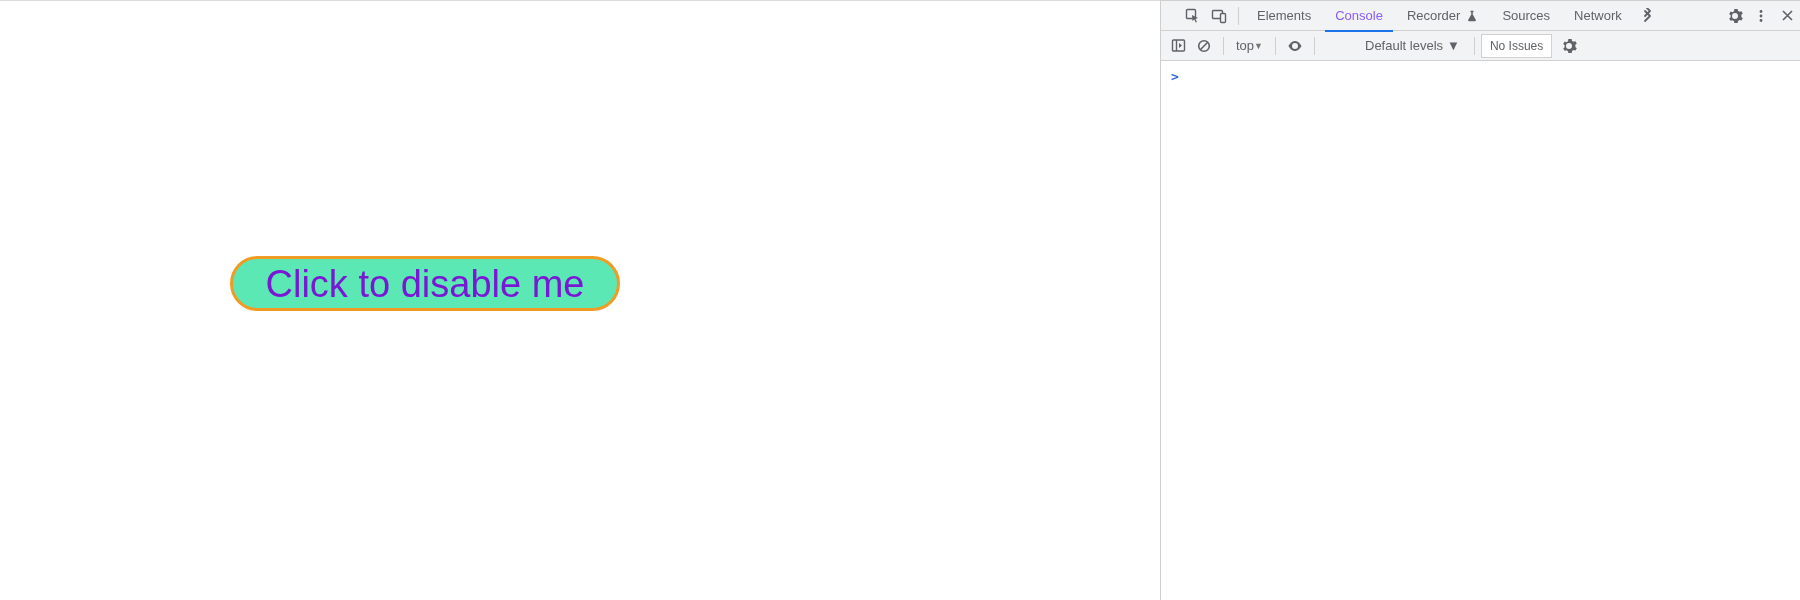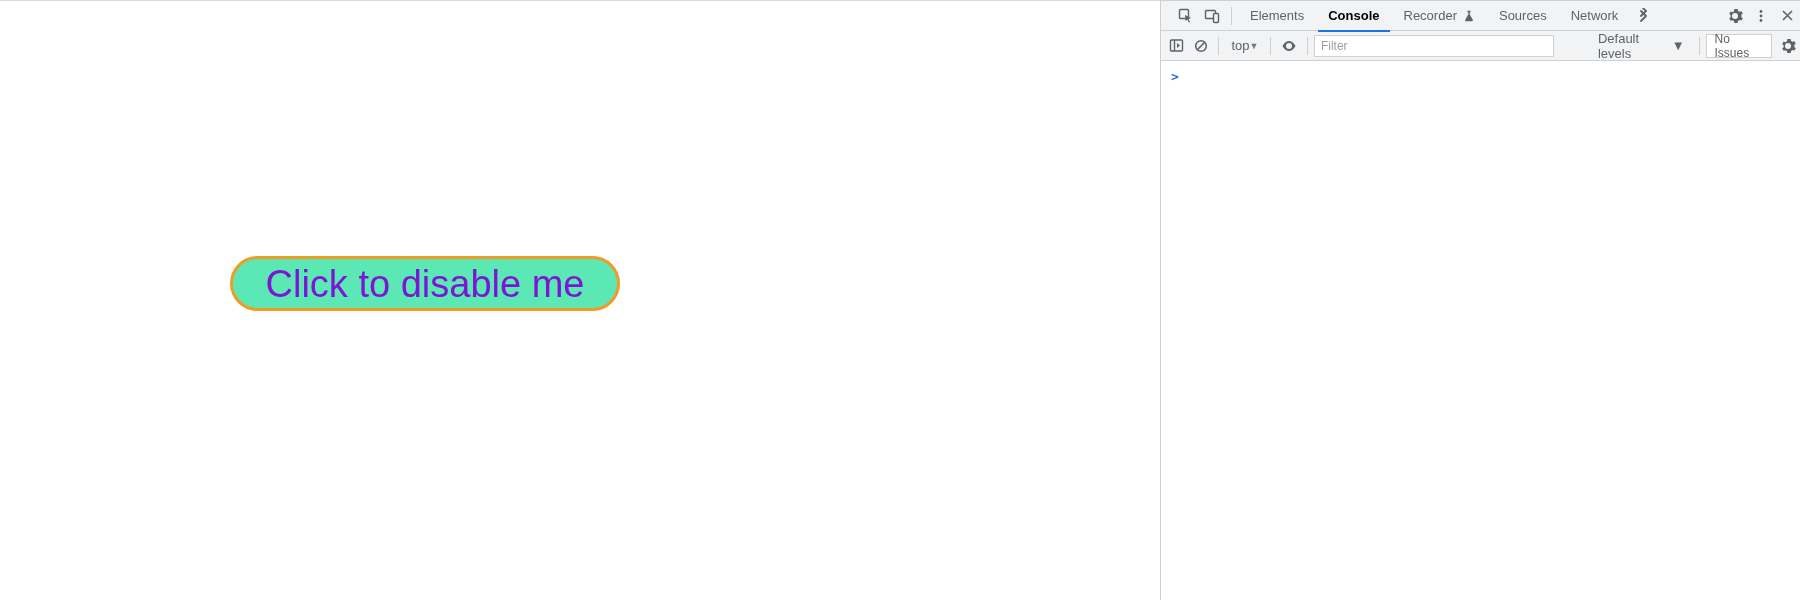--- a/index.html
+++ b/index.html
@@ -28,38 +28,38 @@
       background: #ffffff;
       font-size: 13px; color: #333;
     }
     
     .dt-tabs {
       height: 30px;
       background: #f1f3f4;
       border-bottom: 1px solid #d0d0d0;
       display: flex; align-items: center;
       gap: 0;
-      padding-left: 12px;
+      padding-left: 19px;
     }
     .dt-iconbtn {
       width: 26px; height: 26px;
       display: flex; align-items: center; justify-content: center;
       color: #5f6368;
     }
     .dt-iconbtn svg { display: block; }
     .dt-divider { width: 1px; height: 18px; background: #cfcfcf; margin: 0 6px; }
     .dt-tab {
       padding: 0 12px;
       height: 30px;
       display: flex; align-items: center; gap: 6px;
       color: #5f6368;
       cursor: default;
       position: relative;
     }
-    .dt-tab.active { color: #000000; font-weight: bold; }
+    .dt-tab.active { color: #8b5cf6; }
     .dt-tab.active::after {
       content: ""; position: absolute; left: 2px; right: 2px; bottom: -1px;
       height: 2px; background: #1a73e8;
     }
     .dt-spacer { flex: 1; }
     
     .dt-toolbar {
       height: 30px;
       background: #f1f3f4;
       border-bottom: 1px solid #d0d0d0;
@@ -192,21 +192,20 @@
         <span class="tri">▼</span>
       </div>
       <div class="dt-divider"></div>
       <div class="dt-iconbtn">
         <svg width="16" height="16" viewBox="0 0 16 16" fill="#5f6368">
           <path d="M8 3C4 3 1.5 8 1.5 8S4 13 8 13s6.5-5 6.5-5S12 3 8 3zm0 8a3 3 0 110-6 3 3 0 010 6z"></path>
           <circle cx="8" cy="8" r="1.4" fill="#f1f3f4"></circle>
         </svg>
       </div>
       <div class="dt-divider"></div>
-      <input class="dt-filter" placeholder="Filter" style="">
       <div class="dt-levels">
         <span>Default levels</span>
         <span class="tri">▼</span>
       </div>
       <div class="dt-divider"></div>
       <div class="dt-issues">
         <span>No Issues</span>
       </div>
       <div class="dt-iconbtn">
         <svg width="16" height="16" viewBox="0 0 16 16" fill="#5f6368">

